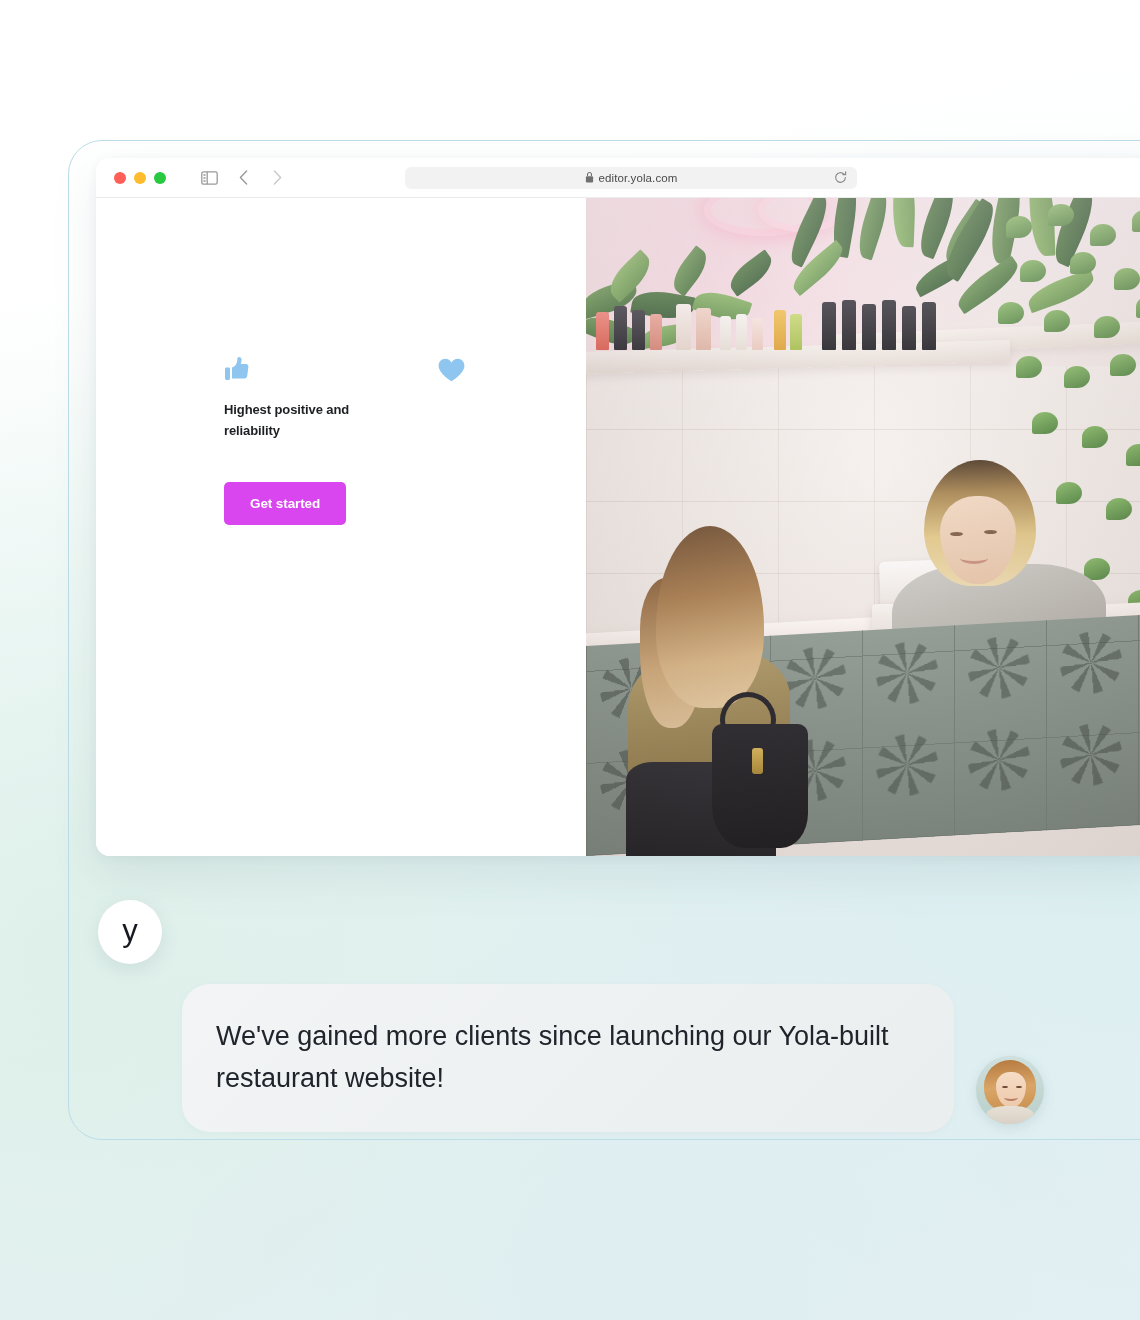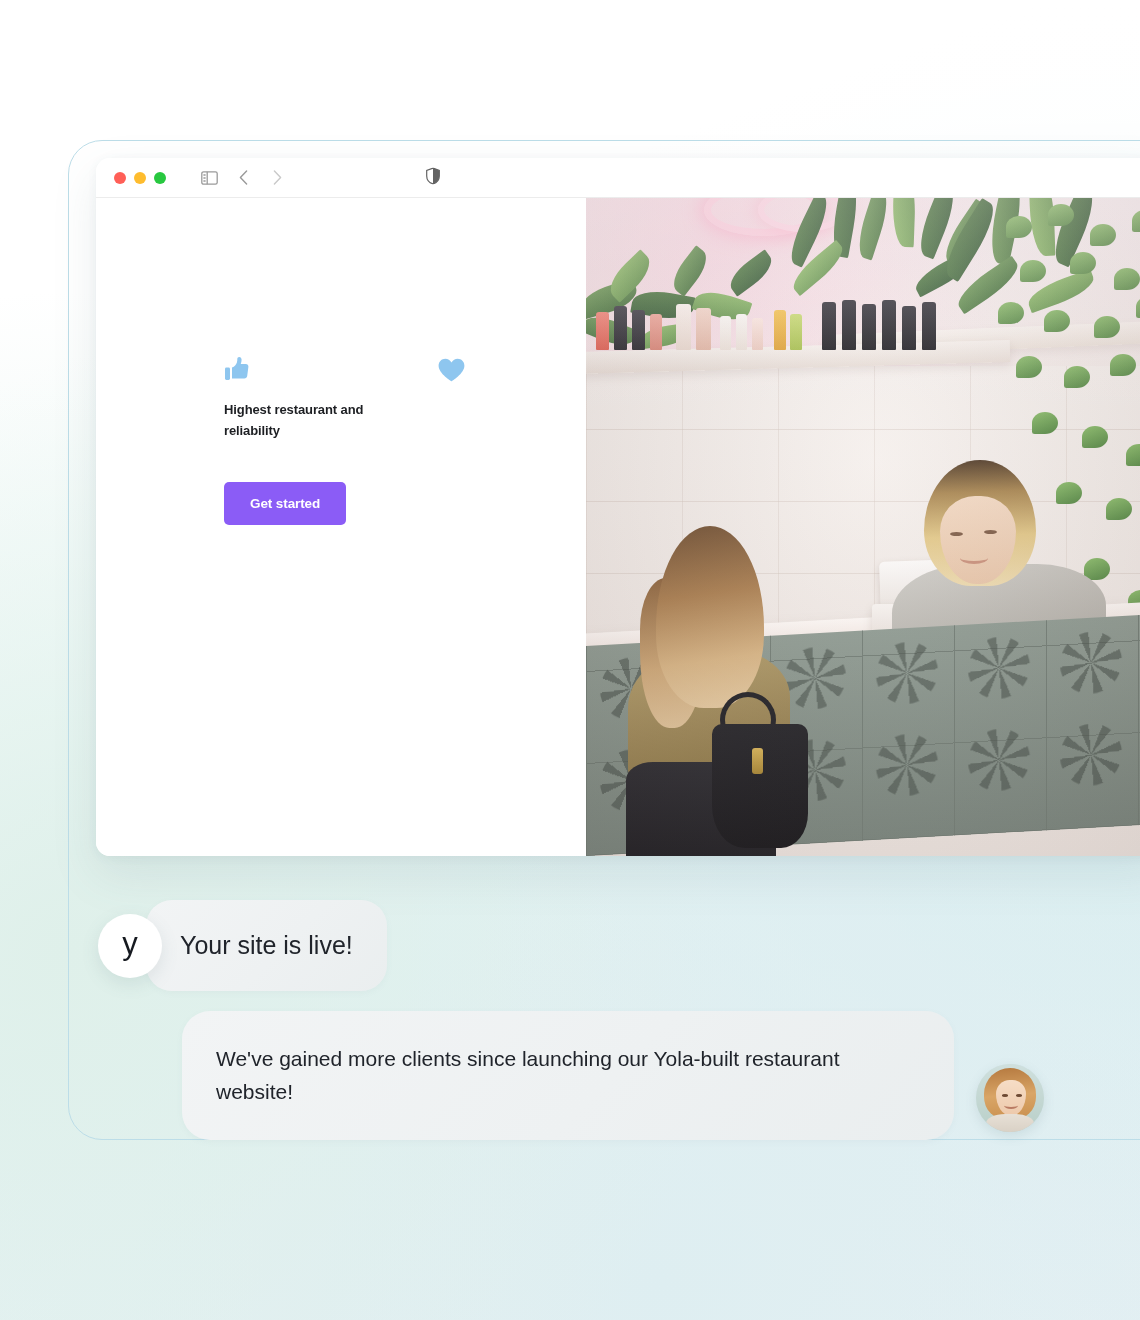--- a/index.html
+++ b/index.html
@@ -186,21 +186,21 @@
     font-size: 13px;
     font-weight: 700;
     line-height: 1.6;
     color: #1d1f23;
     letter-spacing: -0.1px;
   }
 
   .cta {
     margin-top: 40px;
     display: inline-block;
-    background: #8b5cf6;
+    background: #d946ef;
     color: #ffffff;
     font-size: 13.5px;
     font-weight: 700;
     padding: 14px 26px;
     border: none;
     border-radius: 5px;
     cursor: pointer;
     letter-spacing: -0.1px;
   }
 
@@ -511,21 +511,21 @@
   }
 
   .row-two {
     display: flex;
     align-items: flex-end;
     padding-left: 182px;
     margin-top: 20px;
   }
   .bubble-two {
     padding: 32px 34px;
-    font-size: 21px;
+    font-size: 27px;
     line-height: 1.55;
     width: 772px;
     border-radius: 28px;
   }
   .avatar-photo {
     width: 68px; height: 68px;
     border-radius: 50%;
     margin-left: 22px;
     margin-bottom: 8px;
     flex: none;
@@ -606,37 +606,54 @@
     </div>
 
     <div class="url-wrap">
       <div class="shield">
         <svg width="14" height="17" viewBox="0 0 14 17">
           <path d="M7 0.6 L13.3 3 V8.4 C13.3 12.3 10.6 15.2 7 16.4 C3.4 15.2 0.7 12.3 0.7 8.4 V3 Z" fill="none" stroke="currentColor" stroke-width="1.2"></path>
           <path d="M7 0.6 L13.3 3 V8.4 C13.3 12.3 10.6 15.2 7 16.4 Z" fill="currentColor"></path>
         </svg>
       </div>
 
+      <div class="url-bar">
+        <div class="url-inner">
+          <span class="lock">
+            <svg width="9" height="11" viewBox="0 0 9 11" fill="currentColor">
+              <path d="M4.5 0C3.1 0 2 1.1 2 2.5V4h1.1V2.5c0-.8.6-1.4 1.4-1.4s1.4.6 1.4 1.4V4H7V2.5C7 1.1 5.9 0 4.5 0z"></path>
+              <rect x="0.9" y="4.2" width="7.2" height="6.3" rx="1.1"></rect>
+            </svg>
+          </span>
+          <span class="url-text">editor.yola.com</span>
+        </div>
+        <span class="reload">
+          <svg width="13" height="13" viewBox="0 0 14 14" fill="none" stroke="currentColor" stroke-width="1.25" stroke-linecap="round">
+            <path d="M12.2 7a5.2 5.2 0 1 1-1.6-3.75"></path>
+            <polyline points="12.5,0.9 12.5,3.9 9.5,3.9"></polyline>
+          </svg>
+        </span>
+      </div>
     </div>
   </div>
 
   <div class="page">
 
     <div class="hero-left">
 
       <div class="features">
 
         <div class="feature">
           <div class="feature-icon">
             <svg width="26" height="26" viewBox="0 0 26 26" fill="currentColor">
               <rect x="1" y="11.5" width="5" height="12.5" rx="1.4"></rect>
               <path d="M8 24V11.6c2.6-1 4.2-3 4.9-5.1.4-1.3.4-2.6.4-3.6 0-1.1.8-1.9 1.9-1.9 1.4 0 2.4 1.2 2.4 2.7 0 1.5-.4 3-.9 4.2h5.1c1.6 0 2.8 1.3 2.6 2.8l-1.2 9.4c-.2 1.4-1.4 2.4-2.8 2.4H8z"></path>
             </svg>
           </div>
-          <div class="feature-label">Highest restaurant and reliability</div>
+          <div class="feature-label">Highest positive and reliability</div>
         </div>
 
         <div class="feature">
           <div class="feature-icon">
             <svg width="27" height="24" viewBox="0 0 27 24" fill="currentColor">
               <path d="M13.5 23.2S0.6 15.6 0.6 7.7C0.6 3.6 3.7 0.8 7.3 0.8c2.6 0 4.9 1.5 6.2 3.7C14.8 2.3 17.1.8 19.7.8c3.6 0 6.7 2.8 6.7 6.9 0 7.9-12.9 15.5-12.9 15.5z"></path>
             </svg>
           </div>
         </div>
 
@@ -780,21 +797,20 @@
 
   </div>
 </div>
 
 <div class="chat">
 
   <div class="row-one">
     <div class="avatar-y">
       <span>y</span>
     </div>
-    <div class="bubble bubble-one">Your site is live!</div>
   </div>
 
   <div class="row-two">
     <div class="bubble bubble-two">We've gained more clients since launching our Yola-built restaurant website!</div>
     <div class="avatar-photo">
       <div class="ap-bg"></div>
       <div class="ap-hair"></div>
       <div class="ap-face"></div>
       <div class="ap-eye" style="left:26px;top:30px;"></div>
       <div class="ap-eye" style="left:40px;top:30px;"></div>

